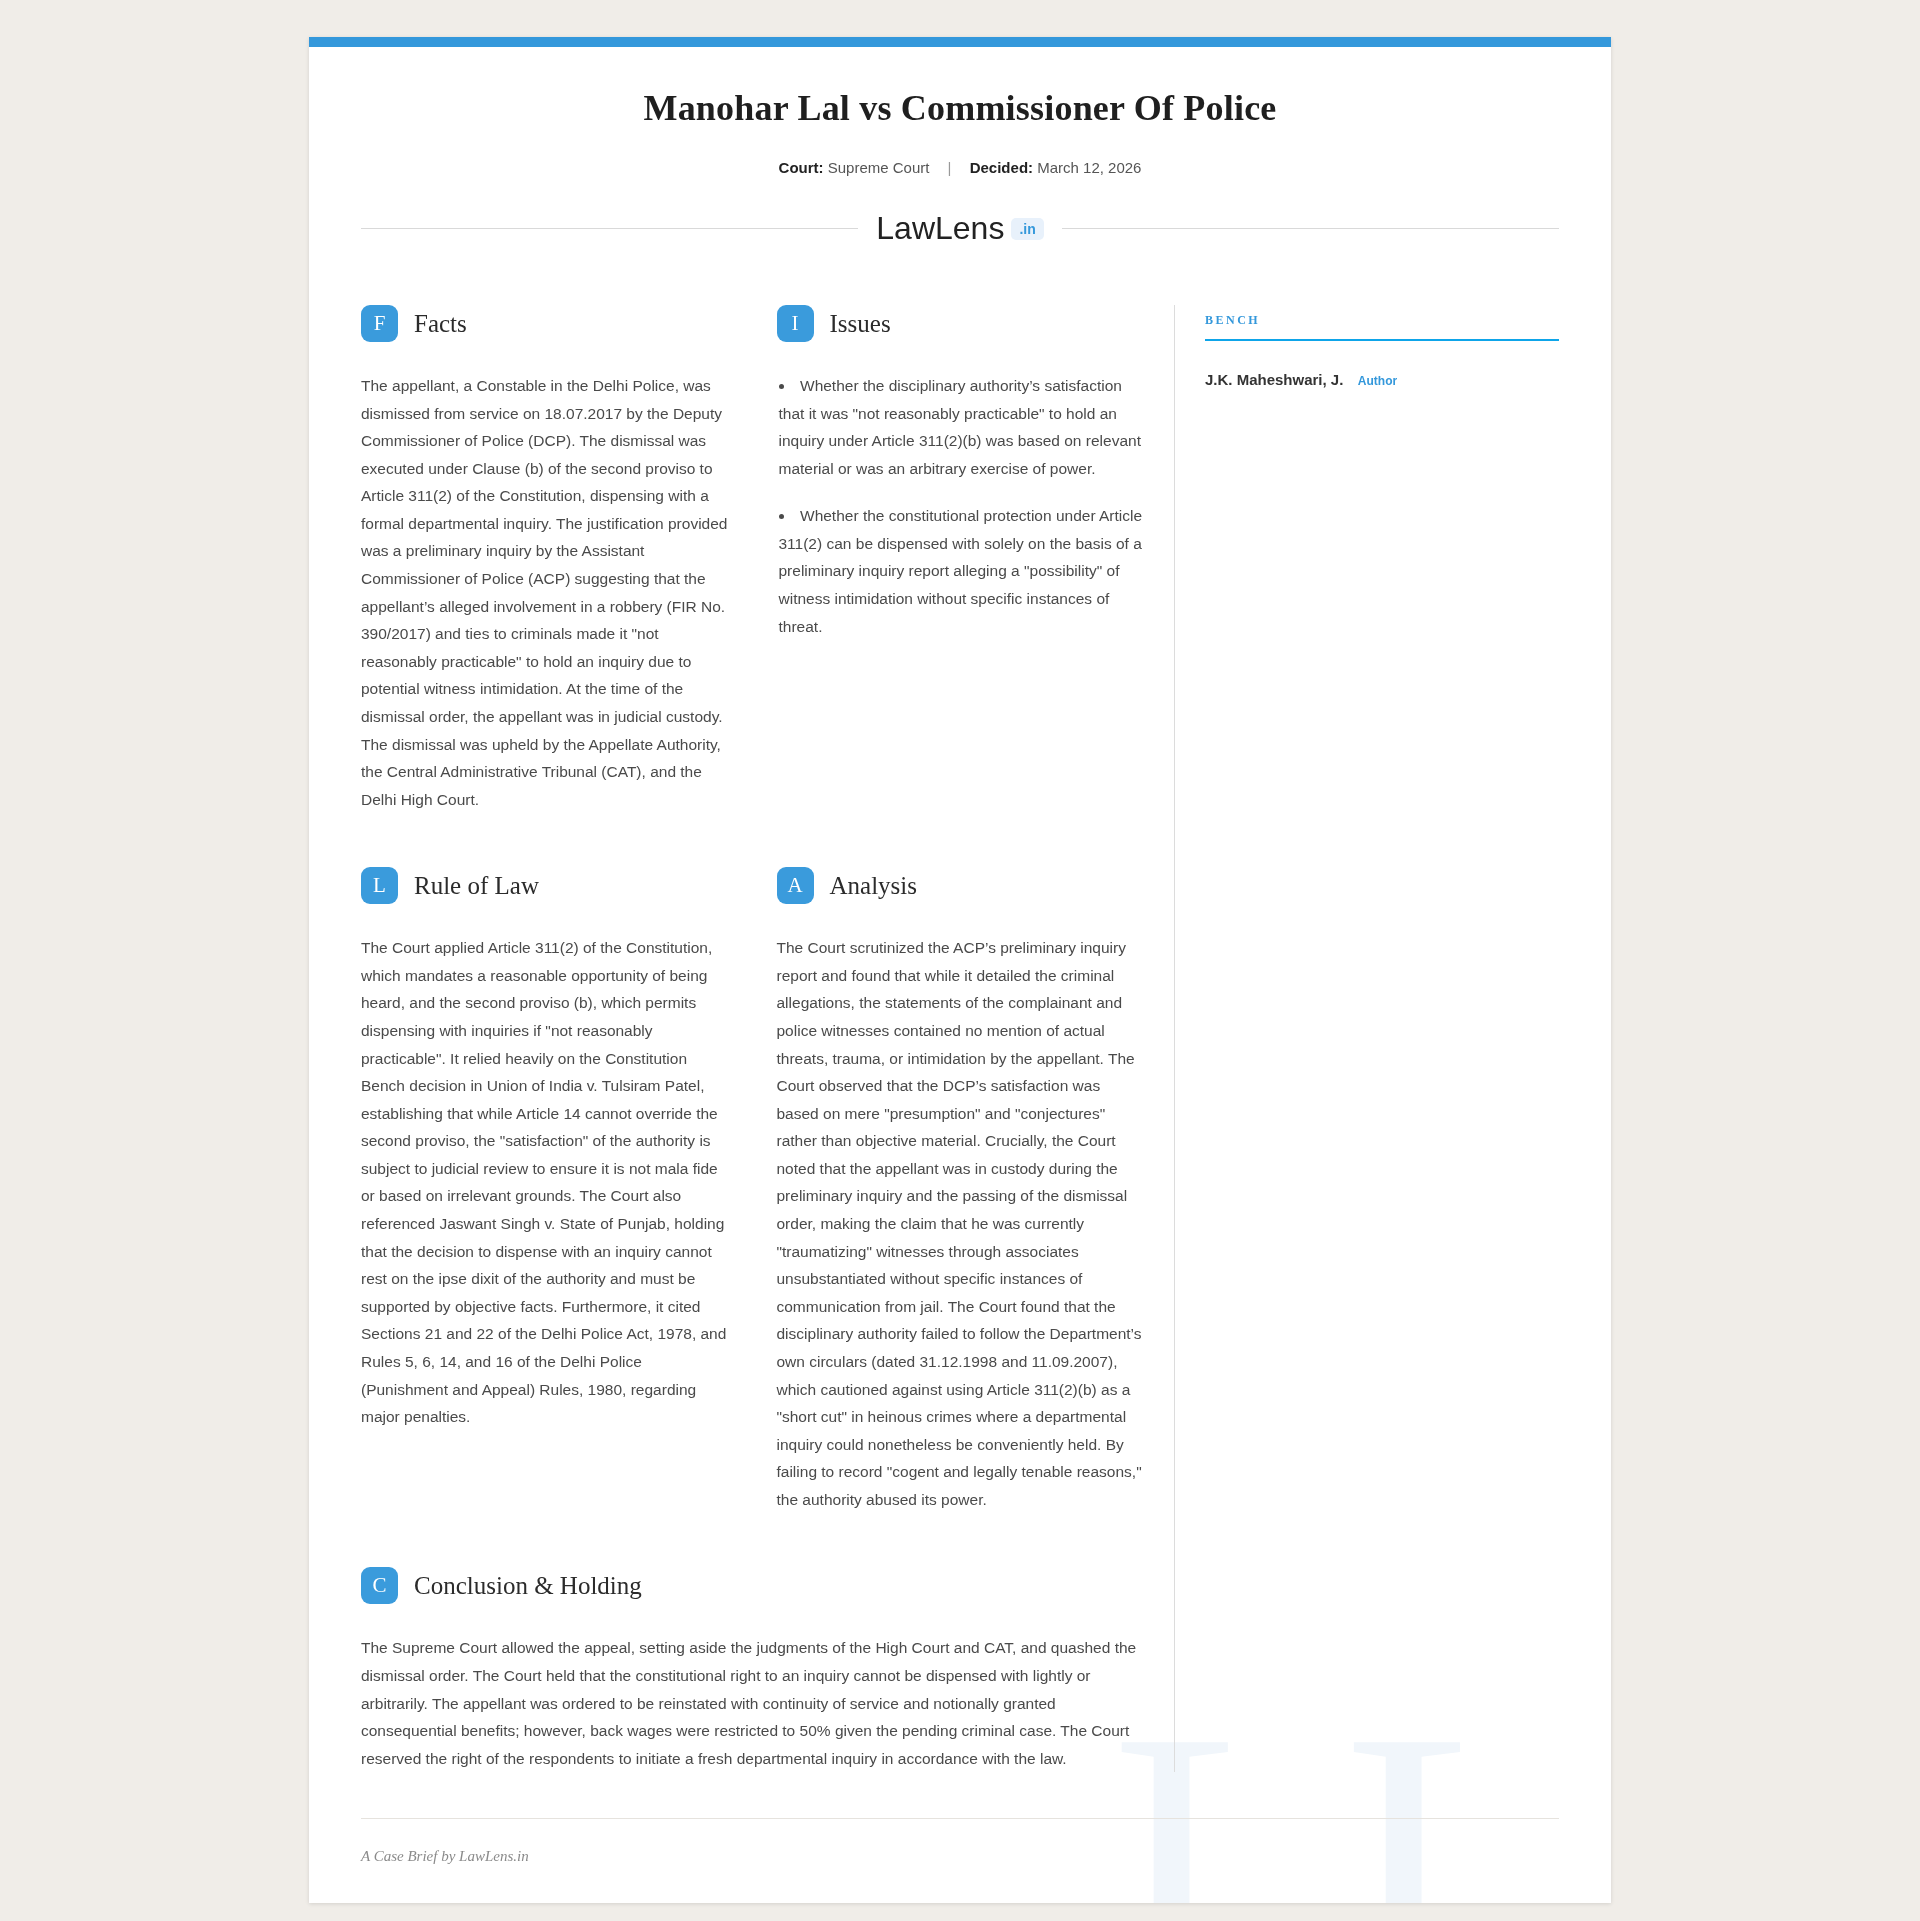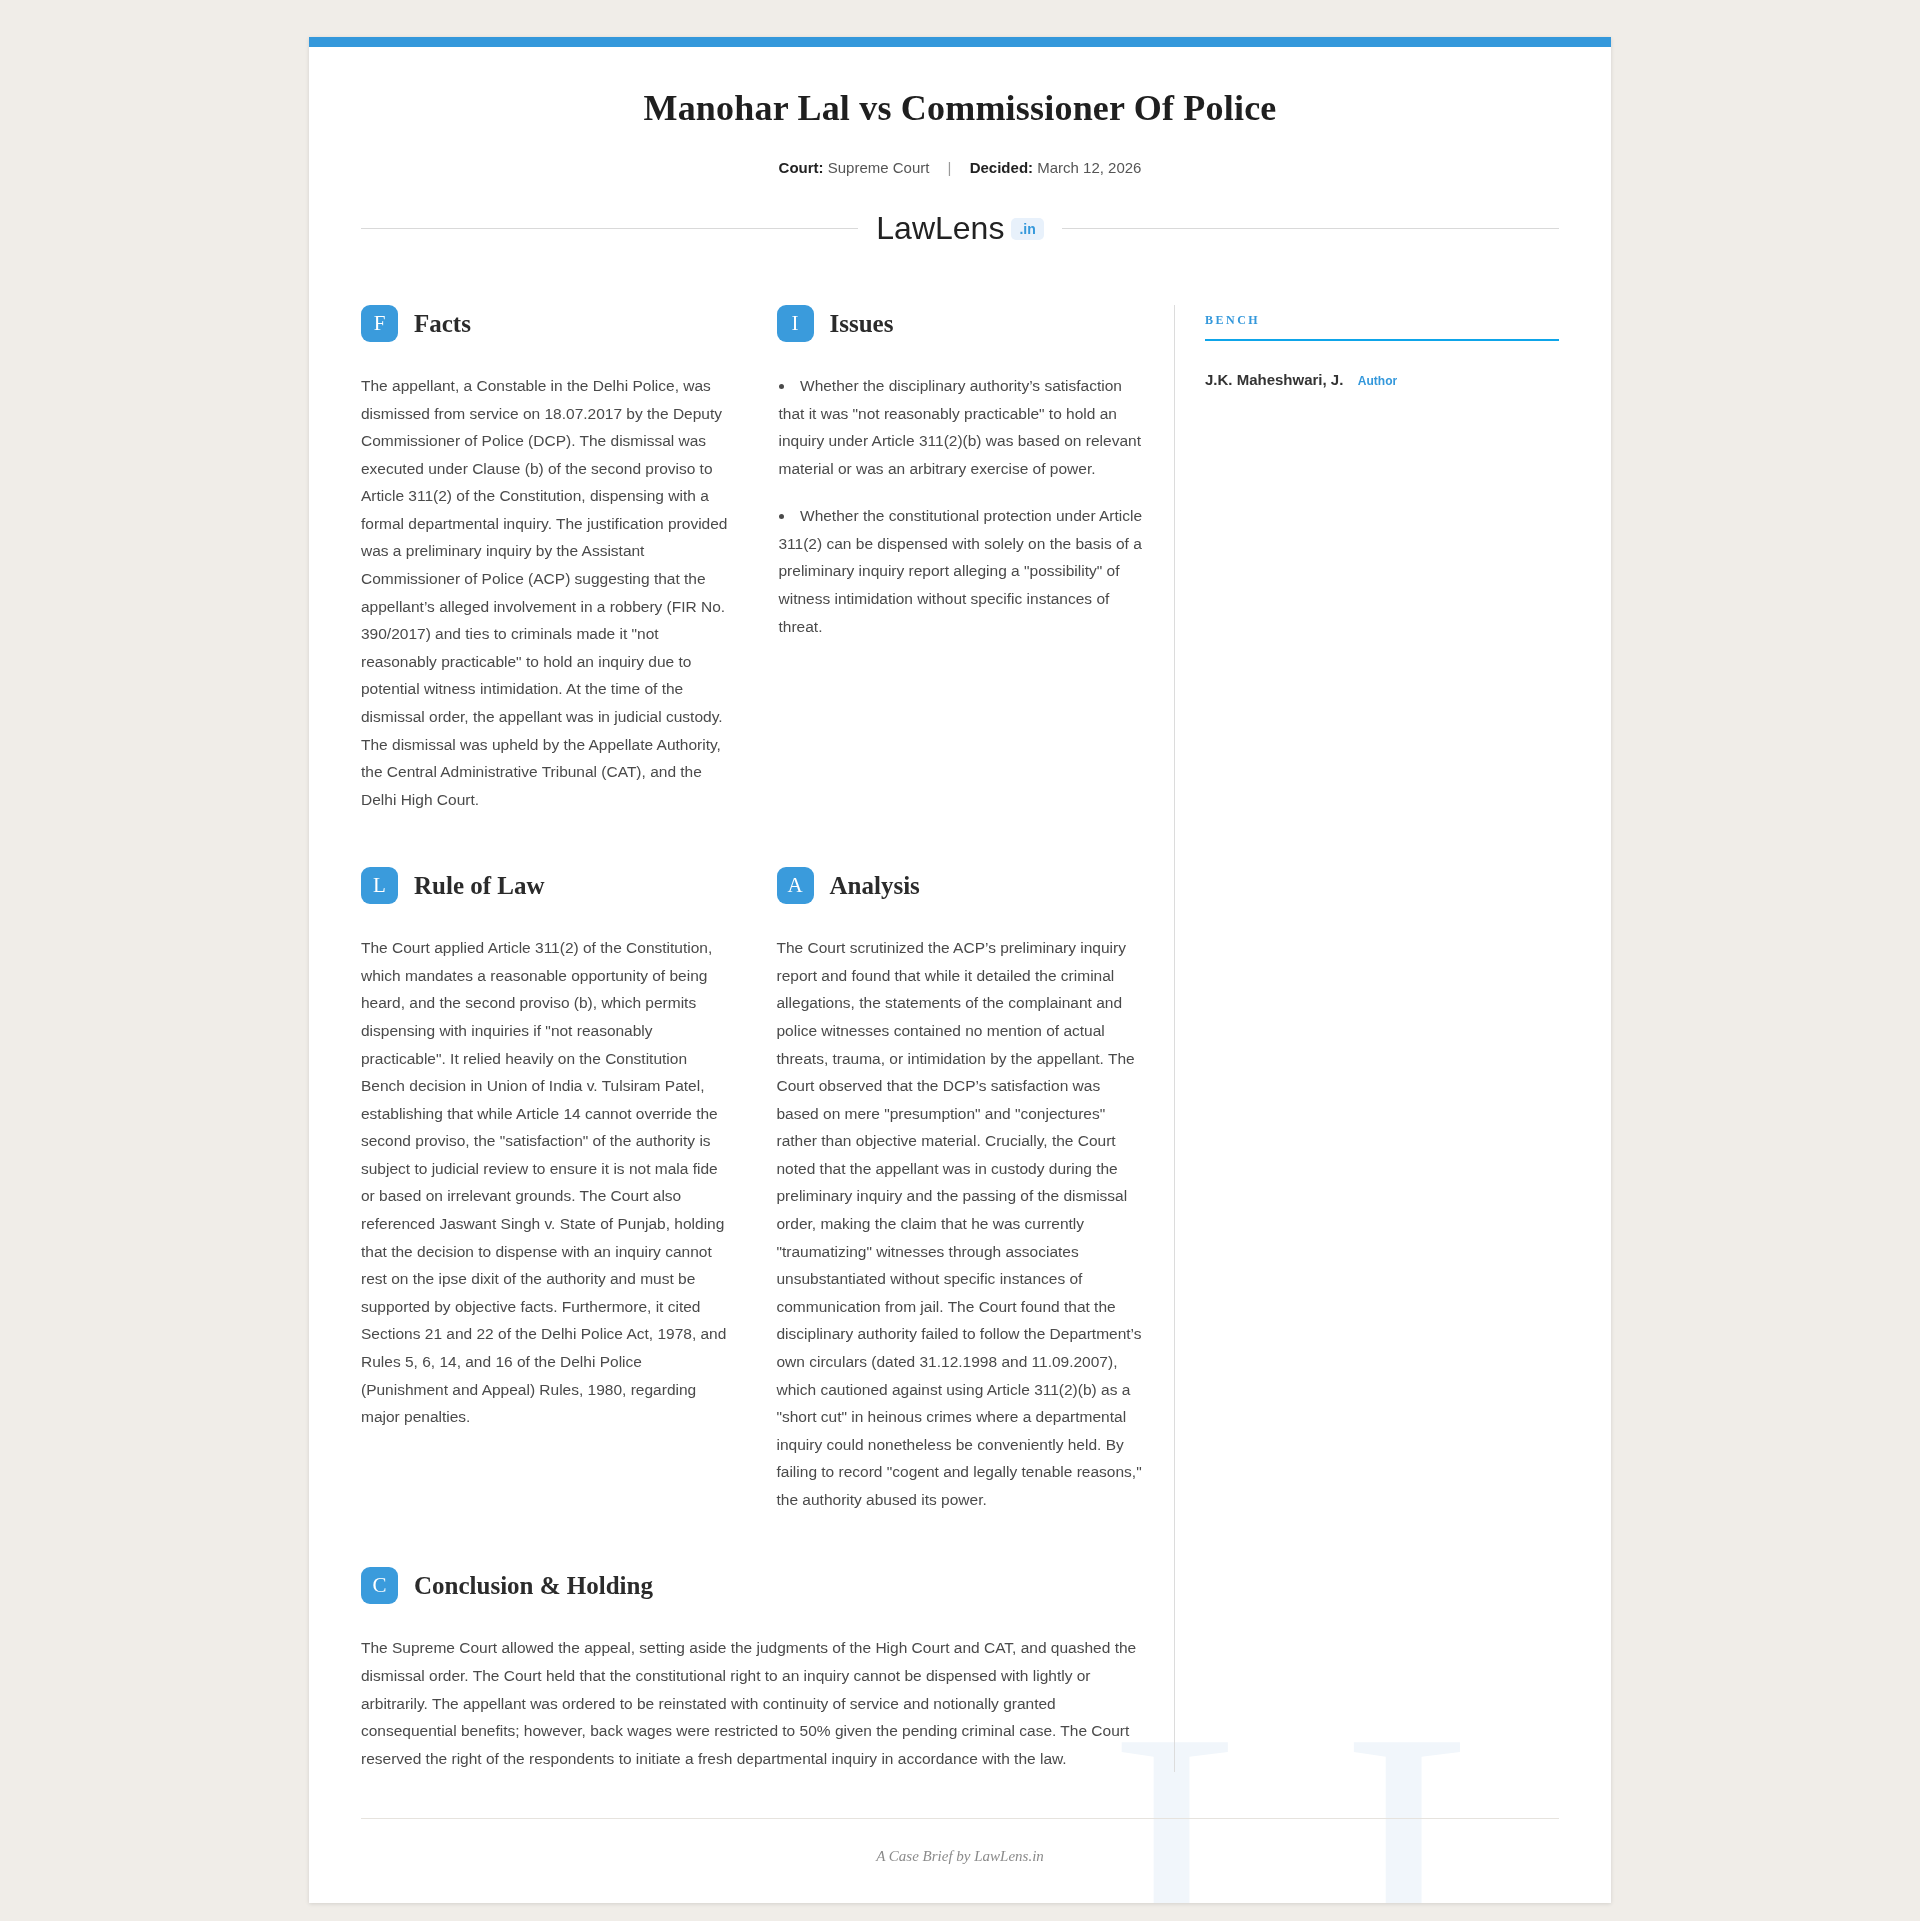--- a/index.html
+++ b/index.html
@@ -96,21 +96,21 @@
     font-family: "Liberation Serif", serif;
     font-size: 21px;
     display: flex;
     align-items: center;
     justify-content: center;
     flex-shrink: 0;
   }
   .section-title {
     font-family: "Liberation Serif", serif;
     font-size: 25px;
-    font-weight: bold;
+    font-weight: normal;
     color: #2b2b2b;
     margin: 0;
   }
   .section p {
     font-size: 15.5px;
     line-height: 1.78;
     color: #4a4a4a;
     margin: 30px 0 0 0;
   }
   .section ul {
@@ -151,21 +151,21 @@
     font-weight: bold;
     color: #3498db;
     margin-left: 10px;
   }
 
   
   .footer {
     margin: 46px 52px 0 52px;
     border-top: 1px solid #e6e3de;
     padding: 28px 0 38px 0;
-    text-align: center;
+    text-align: left;
   }
   .footer-text {
     font-family: "Liberation Serif", serif;
     font-style: italic;
     font-size: 15px;
     color: #8a8a8a;
   }
 
   
   .watermark {

